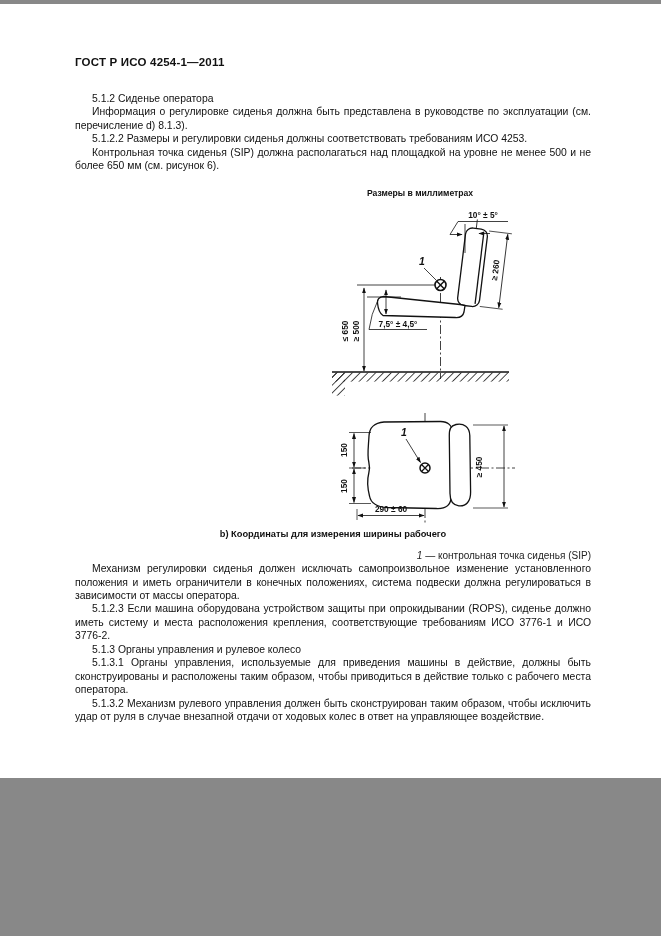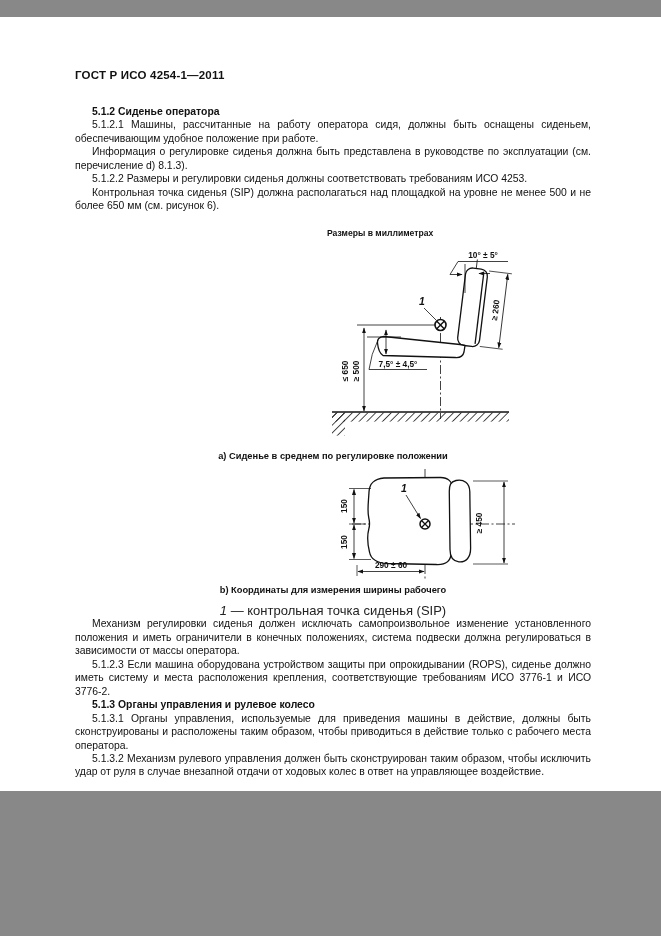--- a/index.html
+++ b/index.html
@@ -3,41 +3,41 @@
 <meta charset="utf-8">
 <style>
   html,body{margin:0;padding:0;background:#888;}
   .page{
     position:relative;
     width:661px;height:774px;
     background:#ffffff;
     font-family:"Liberation Sans", sans-serif;
     color:#111;
     overflow:hidden;
-    margin:17px auto;
+    margin:4px auto;
     box-sizing:border-box;
   }
   .doc-header{
     position:absolute;left:75px;top:52px;
     font-size:11.5px;font-weight:bold;letter-spacing:.2px;
   }
   .body-col{
     position:absolute;left:75px;top:88px;width:516px;
     font-size:10.4px;line-height:13.45px;text-align:justify;
   }
   .body-col p{margin:0;text-indent:17px;}
-  .body-col p.bold{font-weight:bold;}
+  .body-col p.bold{font-weight:normal;}
   .units-note{
     margin:14px 0 3px 252px;width:186px;
-    font-size:8.6px;font-weight:600;text-align:left;
+    font-size:8.6px;font-weight:600;text-align:center;
   }
   .fig-a{margin-left:252px;width:212px;height:206px;}
   .fig-b{margin:2px 0 0 247px;width:200px;height:116px;}
   .fig-subcap{text-align:center;font-size:9.3px;font-weight:bold;margin:1px 0 3px 0;}
-  .fig-legend{text-align:center;font-size:13px;margin:7px 0 0 0;color:#222;}
+  .fig-legend{text-align:right;font-size:10px;margin:7px 0 0 0;color:#222;}
   .fig-legend .refnum{font-style:italic;}
   .fig-caption{text-align:center;font-size:9.6px;margin:9px 0 14px 0;}
   .page-num{position:absolute;left:75px;top:836px;font-size:10.4px;}
   svg{display:block;overflow:visible;}
   svg text{font-family:"Liberation Sans", sans-serif;fill:#111;}
   .dimtxt{font-size:8.3px;font-weight:bold;}
   .reftxt{font-size:10.5px;font-weight:bold;font-style:italic;}
   .thick{stroke:#111;stroke-width:1.3;fill:none;stroke-linejoin:round;}
   .thickf{stroke:#111;stroke-width:1.3;fill:#fff;stroke-linejoin:round;}
   .thin{stroke:#111;stroke-width:0.8;fill:none;}
@@ -47,21 +47,20 @@
 </head>
 <body>
 
 <div class="page">
 
   <div class="doc-header">ГОСТ Р ИСО 4254-1—2011</div>
 
   <div class="body-col">
 
     <p class="bold">5.1.2 Сиденье оператора</p>
-    <p>5.1.2.1 Машины, рассчитанные на работу оператора сидя, должны быть оснащены сиденьем, обеспечивающим удобное положение при работе.</p>
     <p>Информация о регулировке сиденья должна быть представлена в руководстве по эксплуатации (см. перечисление d) 8.1.3).</p>
     <p>5.1.2.2 Размеры и регулировки сиденья должны соответствовать требованиям ИСО 4253.</p>
     <p>Контрольная точка сиденья (SIP) должна располагаться над площадкой на уровне не менее 500 и не более 650 мм (см. рисунок 6).</p>
 
     <div class="units-note">Размеры в миллиметрах</div>
 
     <div class="fig-a">
       <svg width="212" height="206" viewBox="0 0 212 206">
         <defs>
           <marker id="ma" viewBox="0 0 10 10" refX="9" refY="5" markerWidth="7.5" markerHeight="7.5" orient="auto-start-reverse">
@@ -115,21 +114,20 @@
         </g>
 
         <g>
           <path class="thin" d="M37,85 V168" marker-start="url(#ma)" marker-end="url(#ma)"></path>
           <text class="dimtxt" transform="translate(21,128) rotate(-90)" text-anchor="middle">≤ 650</text>
           <text class="dimtxt" transform="translate(32,128) rotate(-90)" text-anchor="middle">≥ 500</text>
         </g>
       </svg>
     </div>
 
-    <div class="fig-subcap">а) Сиденье в среднем по регулировке положении</div>
 
     <div class="fig-b">
       <svg width="200" height="116" viewBox="0 0 200 116">
 
         <path class="chain" d="M103,2 V113"></path>
         <path class="chain" d="M30,57 H193"></path>
 
         <path class="thickf" d="M62,11 C52,12 47.5,16 47,25 C46.5,35 45,44 46.8,51 C48,56 48,58 46.8,62 C45,69 46,79 47.5,85 C49,93 55,96 65,96.5 L114,97.5 C123,98 128.5,94.5 129,87 L130.5,22 C130.5,14.5 126,10.3 118,10.5 Z"></path>
 
         <path class="thickf" d="M134,13.5 C142,12 147.5,16 147.8,24.5 L148.6,81 C148.8,90.5 144,95.5 136.8,94.8 C130,94 128,89.5 128,82.5 L127.3,25 C127.2,18 128.5,14.8 134,13.5 Z"></path>

